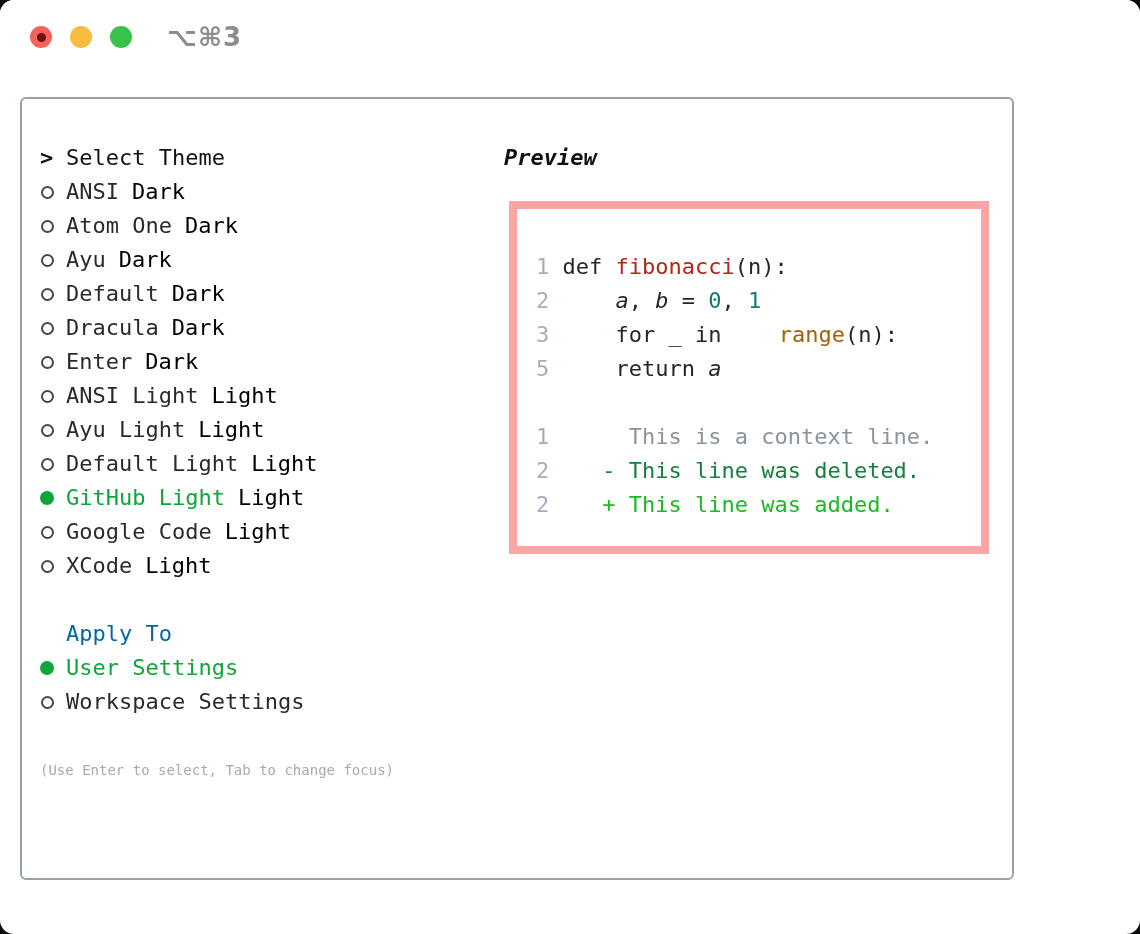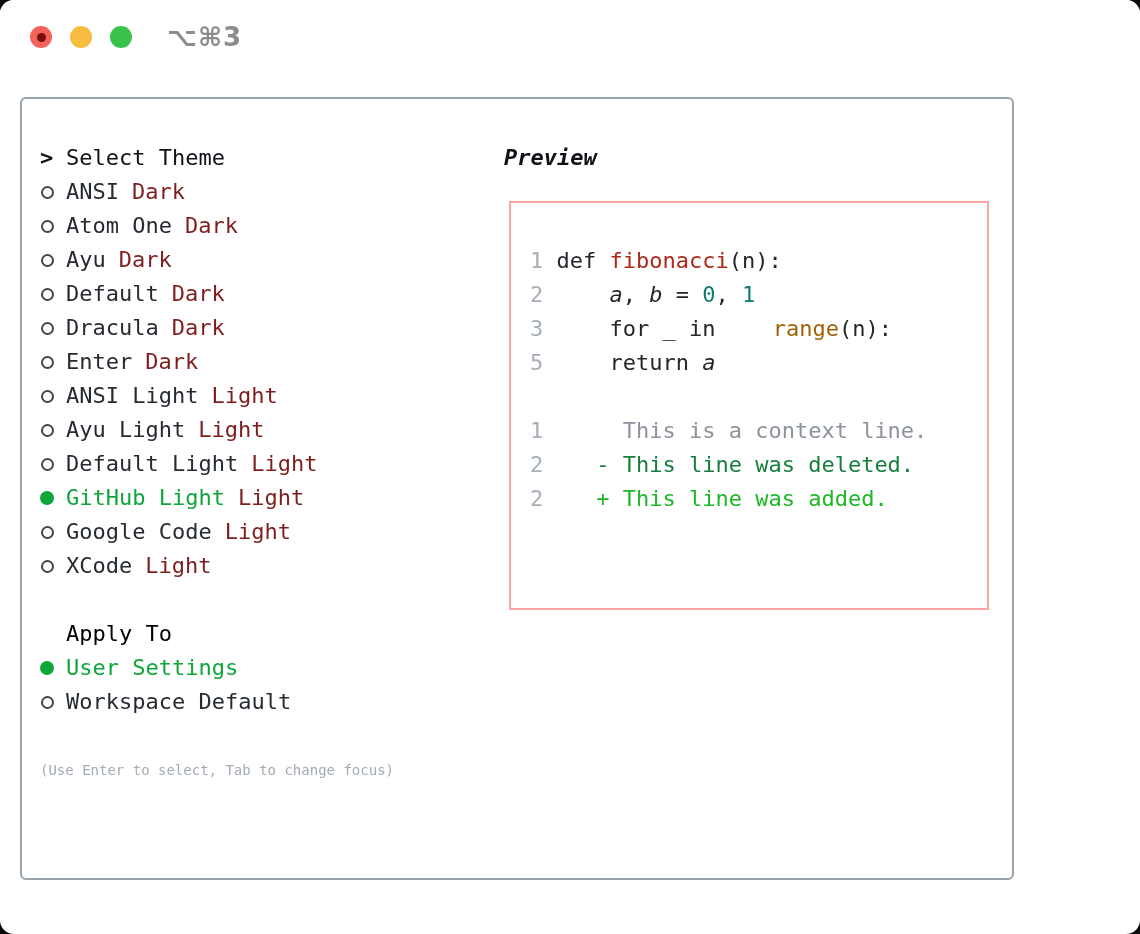--- a/index.html
+++ b/index.html
@@ -35,35 +35,35 @@
     font-size:22px;line-height:34px;color:#262b31;
   }
   .row{display:flex;align-items:center;height:34px;}
   .marker{width:26px;height:34px;display:inline-flex;align-items:center;flex:0 0 26px;}
   .circle{width:13px;height:13px;border:2px solid #41474f;border-radius:50%;box-sizing:border-box;margin-left:1px;}
   .circle.sel{width:14px;height:14px;border:none;background:#0ea63b;margin-left:0;}
   .prompt{font-weight:700;color:#0e1116;}
   .heading{font-weight:400;color:#0e1116;}
   .name{color:#262b31;white-space:pre;}
   .name.sel-text{color:#0ea63b;}
-  .tag{color:#7f1d1d;margin-left:13px;white-space:pre;}
+  .tag{color:#000000;margin-left:13px;white-space:pre;}
   .apply-section{margin-top:34px;}
-  .apply-heading{color:#000000;}
+  .apply-heading{color:#0369a1;}
   .hint{
     margin-top:34px;width:400px;color:#a3abb5;
     font-size:14px;line-height:34px;
   }
   
   .preview-heading{
     position:absolute;left:482px;top:42px;height:34px;line-height:34px;
     font-size:22px;font-weight:700;color:#0e1116;font-style:italic;
   }
   .preview-box{
-    position:absolute;left:487px;top:102px;width:480px;height:409px;
-    border:2px solid #fca5a5;box-sizing:border-box;background:#ffffff;
+    position:absolute;left:487px;top:102px;width:480px;height:353px;
+    border:8px solid #fca5a5;box-sizing:border-box;background:#ffffff;
     padding:41px 0 0 19px;overflow:hidden;
   }
   .codeline{white-space:pre;height:34px;line-height:34px;font-size:22px;color:#23272c;}
   .blank-line{height:34px;}
   .ln{color:#a6aeb8;}
   .seg-p{color:#23272c;}
   .seg-fn{color:#b0271a;}
   .seg-num{color:#0e7c74;}
   .seg-call{color:#a16207;margin-left:44px;}
   .seg-var{color:#23272c;font-style:italic;}
@@ -191,21 +191,21 @@
             <div class="row">
               <span class="marker">
                 <span class="circle sel"></span>
               </span>
               <span class="name sel-text">User Settings</span>
             </div>
             <div class="row">
               <span class="marker">
                 <span class="circle"></span>
               </span>
-              <span class="name">Workspace Default</span>
+              <span class="name">Workspace Settings</span>
             </div>
           </div>
       </div>
 
       <div class="hint">(Use Enter to select, Tab to change focus)</div>
     </div>
 
     <div class="preview-heading">Preview</div>
 
     <div class="preview-box">

